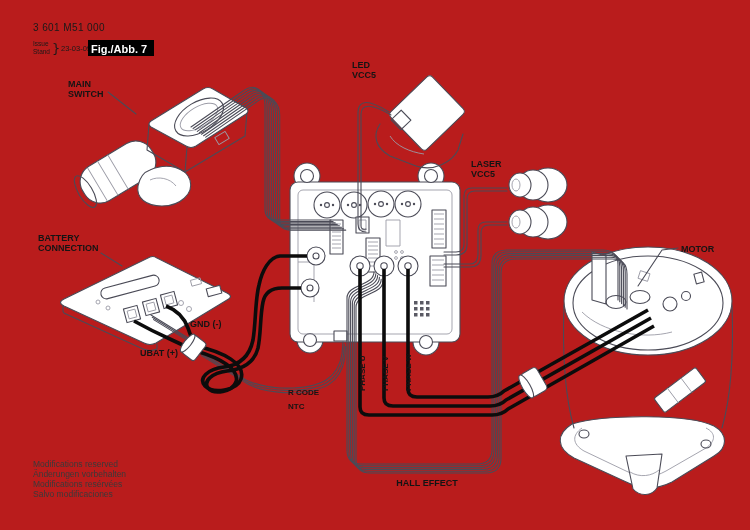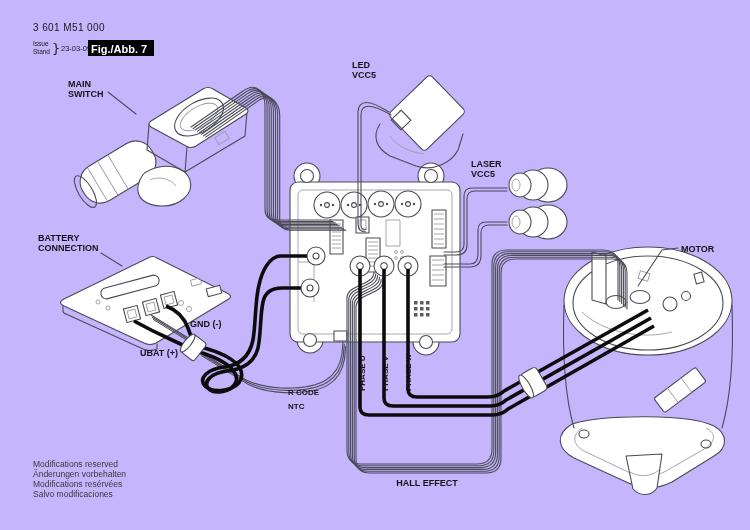--- a/index.html
+++ b/index.html
@@ -1,16 +1,16 @@
 <!DOCTYPE html>
 <html><head>
 <meta charset="utf-8">
 <style>
   html,body{margin:0;padding:0;background:#fff;}
-  .stage{width:750px;height:530px;background:#c4b5fd;position:relative;overflow:hidden;
+  .stage{width:750px;height:530px;background:#b91c1c;position:relative;overflow:hidden;
          font-family:"Liberation Sans",sans-serif;}
   svg{display:block;}
   .outline{fill:none;stroke:#4b4b57;stroke-width:1.1;stroke-linejoin:round;stroke-linecap:round;}
   .outline-f{fill:#ffffff;stroke:#4b4b57;stroke-width:1.1;stroke-linejoin:round;}
   .light{fill:none;stroke:#9b9ba6;stroke-width:0.9;stroke-linejoin:round;}
   .wire-thick{fill:none;stroke:#0c0c0c;stroke-width:3.6;stroke-linejoin:round;}
   .lbl{font-family:"Liberation Sans",sans-serif;font-weight:bold;font-size:9px;fill:#141414;}
   .lbl-sm{font-family:"Liberation Sans",sans-serif;font-weight:bold;font-size:8px;fill:#141414;}
   .hdr{font-family:"Liberation Sans",sans-serif;font-size:10px;fill:#1a1a1a;letter-spacing:0.4px;}
   .tiny{font-family:"Liberation Sans",sans-serif;font-size:6.5px;fill:#1a1a1a;}

